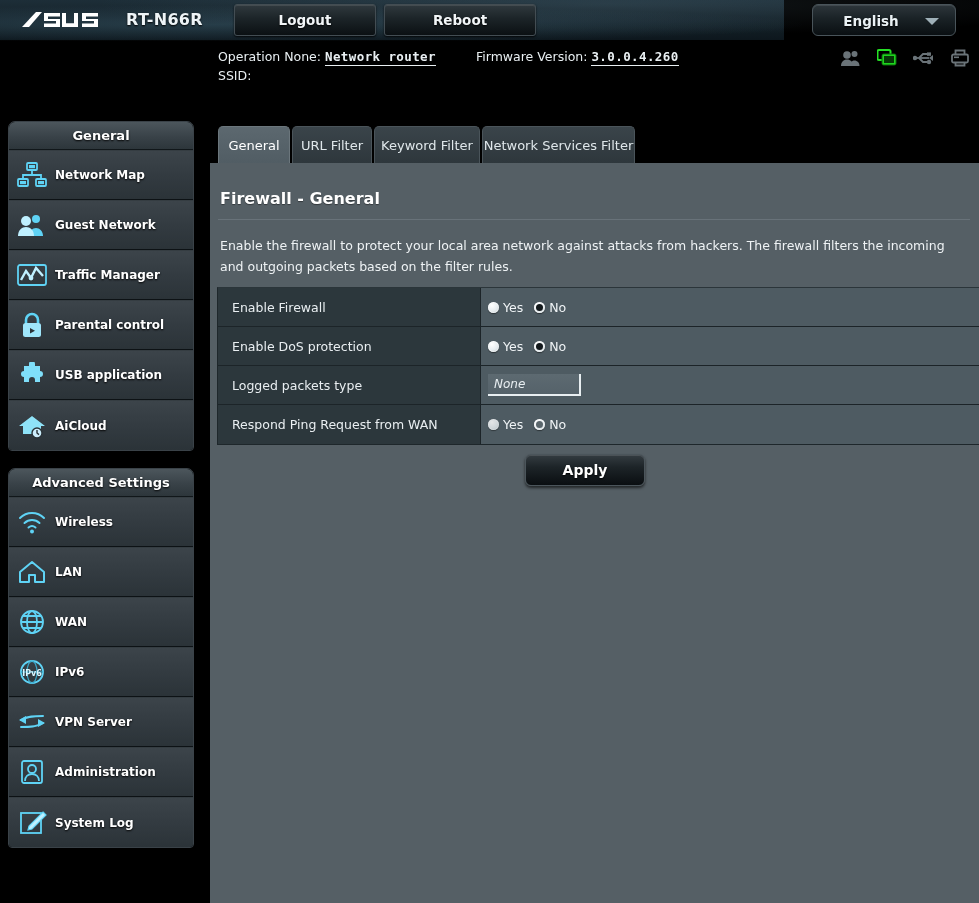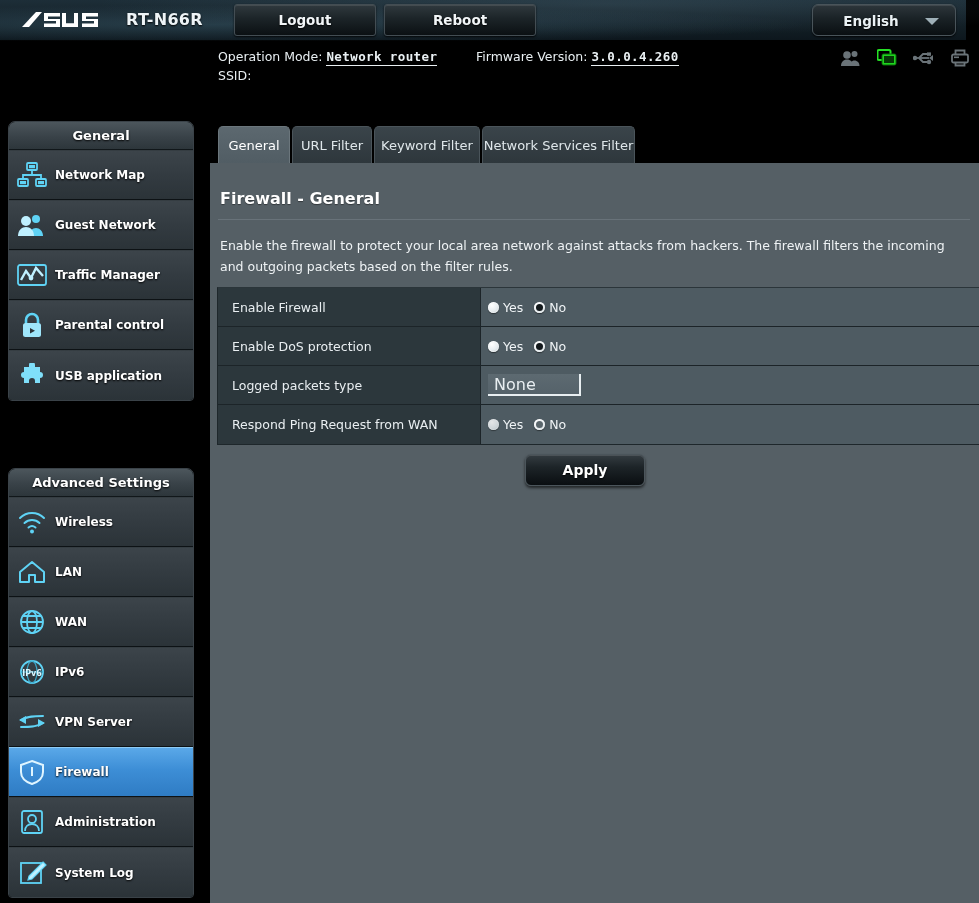--- a/index.html
+++ b/index.html
@@ -6,21 +6,21 @@
   html, body {
     width: 979px; height: 903px;
     background: #000;
     font-family: "DejaVu Sans", "Liberation Sans", sans-serif;
     overflow: hidden;
   }
   #app { position: relative; width: 979px; height: 903px; background: #000; }
 
   
   .topbar {
-    position: absolute; left: 0; top: 0; width: 966px; height: 41px;
+    position: absolute; left: 0; top: 0; width: 784px; height: 41px;
     background: linear-gradient(180deg,#1d2e38 0%,#16242c 40%,#0d171d 100%);
     border-bottom: 1px solid #000;
   }
   .topbar .sheen {
     position:absolute; left:0; top:0; width:979px; height:41px;
     background: radial-gradient(ellipse at 22% 60%, rgba(120,180,210,.20), rgba(0,0,0,0) 55%),
                 radial-gradient(ellipse at 62% 10%, rgba(150,190,210,.12), rgba(0,0,0,0) 60%);
     pointer-events:none;
   }
   .asus-logo {
@@ -184,21 +184,21 @@
   }
   .radio.checked.dim::after { background:#5a666c; }
   .radio-opt .rl { font-size:12.5px; color:#f0f4f6; }
 
   .select-box {
     width:93px; height:22px; position:relative;
     background: linear-gradient(180deg,#5d6a71 0%,#55626a 100%);
     border:none; border-bottom:2px solid #e8eef1; border-right:2px solid #e8eef1;
     display:flex; align-items:center; padding-left:6px;
   }
-  .select-box .sv { font-size:16px; color:#e8eef1; }
+  .select-box .sv { font-size:12px; color:#e8eef1;font-style:italic; }
 
   .apply-wrap { position:absolute; left:0; top:291px; width:769px; display:flex; justify-content:center;margin-left:25px; }
   .apply-btn {
     width:120px; height:32px; border-radius:6px;
     background: linear-gradient(180deg,#343c41 0%,#1d2428 40%,#0a0e11 100%);
     border:1px solid #4b555b;
     box-shadow: inset 0 1px 0 rgba(255,255,255,.12), 0 2px 3px rgba(0,0,0,.6);
     color:#ffffff; font-size:14px; font-weight:bold;
     display:flex; align-items:center; justify-content:center; cursor:pointer;
     text-shadow:0 1px 2px #000; margin-left:-69px;
@@ -298,20 +298,30 @@
 
       <div class="nav-item">
         <div class="ico">
           <svg width="30" height="26" viewBox="0 0 30 26">
             <path d="M12 2 a3 3 0 0 1 6 0 v2 h5 v5 a3 3 0 0 1 0 6 v5 h-5 v-2 a3 3 0 0 0-6 0 v2 H7 v-5 a3 3 0 0 1 0-6 V4 h5 z" fill="#7fdffa"></path>
           </svg>
         </div>
         <div class="lbl">USB application</div>
       </div>
 
+      <div class="nav-item">
+        <div class="ico">
+          <svg width="30" height="26" viewBox="0 0 30 26">
+            <path d="M2 13 L15 3 L28 13 L24 13 L24 21 L6 21 L6 13 Z" fill="#8fe3f8"></path>
+            <circle cx="20" cy="20" r="5" fill="#cdeefc" stroke="#2a3338" stroke-width="1.4"></circle>
+            <path d="M20 17 v3 l2 1.6" stroke="#2a3338" stroke-width="1.4" fill="none"></path>
+          </svg>
+        </div>
+        <div class="lbl">AiCloud</div>
+      </div>
     </div>
 
     <div class="nav-group" id="group-advanced">
       <div class="group-head">Advanced Settings</div>
 
       <div class="nav-item">
         <div class="ico">
           <svg width="30" height="26" viewBox="0 0 30 26">
             <g fill="none" stroke="#5fd3f5" stroke-width="2" stroke-linecap="round">
               <path d="M3 9 a17 17 0 0 1 24 0"></path>
@@ -365,30 +375,20 @@
               <path d="M26 7 C18 7 10 7 4 11"></path>
                 <path d="M4 18 C12 18 20 18 26 14"></path>
             </g>
             <path d="M2 11 l7-4 v8 z" fill="#5fd3f5"></path>
             <path d="M28 14 l-7 4 v-8 z" fill="#5fd3f5"></path>
           </svg>
         </div>
         <div class="lbl">VPN Server</div>
       </div>
 
-      <div class="nav-item active">
-        <div class="ico">
-          <svg width="30" height="26" viewBox="0 0 30 26">
-            <path d="M15 2 L26 6 v7 c0 6-5 10-11 12 C9 23 4 19 4 13 V6 Z" fill="none" stroke="#dff5ff" stroke-width="2"></path>
-            <path d="M15 8 v9" stroke="#dff5ff" stroke-width="2"></path>
-          </svg>
-        </div>
-        <div class="lbl">Firewall</div>
-        <div class="arrow"></div>
-      </div>
 
       <div class="nav-item">
         <div class="ico">
           <svg width="30" height="26" viewBox="0 0 30 26">
             <rect x="5" y="2" width="20" height="22" rx="2" fill="none" stroke="#5fd3f5" stroke-width="1.8"></rect>
             <circle cx="15" cy="10" r="4" fill="none" stroke="#5fd3f5" stroke-width="1.8"></circle>
             <path d="M8 22 c0-4.5 3-7 7-7 s7 2.5 7 7" fill="none" stroke="#5fd3f5" stroke-width="1.8"></path>
           </svg>
         </div>
         <div class="lbl">Administration</div>
@@ -403,21 +403,21 @@
         </div>
         <div class="lbl">System Log</div>
       </div>
     </div>
   </div>
 
   <div class="main">
 
     <div class="statusline">
       <div class="row1">
-        <span>Operation Mode:</span>
+        <span>Operation None:</span>
         <span class="mono-val">Network router</span>
       </div>
       <div class="fw-label">
         <span>Firmware Version:</span>
         <span class="mono-val">3.0.0.4.260</span>
       </div>
       <div class="row2">
         <span>SSID:</span>
         <span></span>
       </div>

